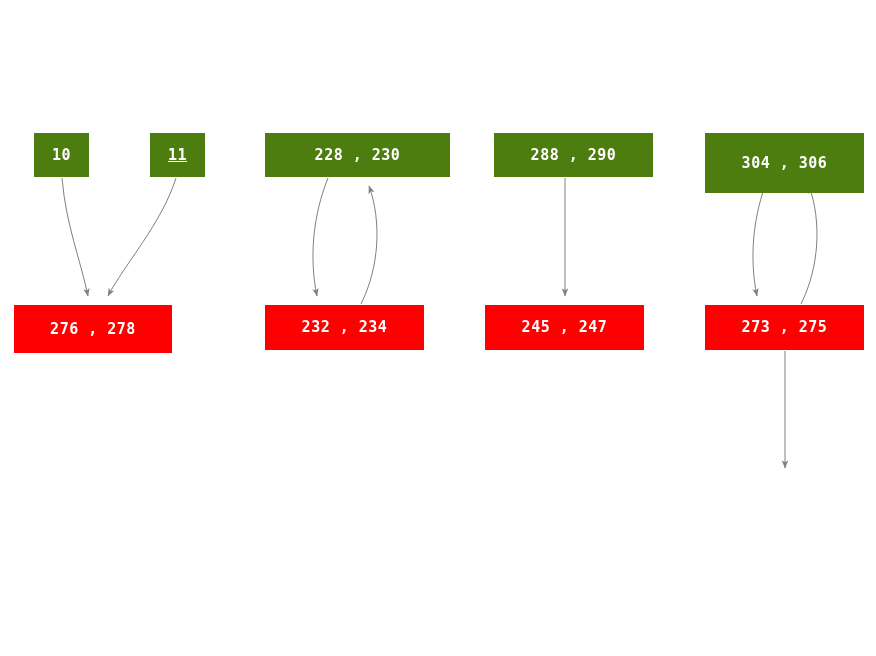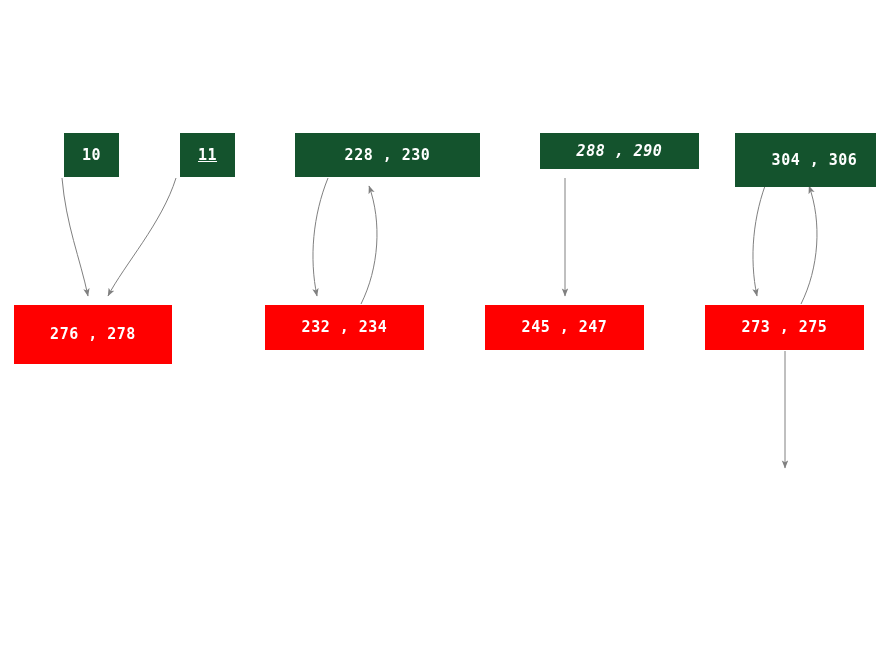--- a/index.html
+++ b/index.html
@@ -34,21 +34,21 @@
     justify-content: center;
     box-sizing: border-box;
     color: #ffffff;
     font-family: "DejaVu Sans Mono", "Liberation Mono", monospace;
     font-size: 15px;
     font-weight: bold;
     letter-spacing: 0.5px;
     white-space: nowrap;
     user-select: none;
   }
-  .node-blue { background: #14532d; margin-left: 30px; }
+  .node-blue { background: #4d7c0f; }
   .node-red  { background: #ff0000; }
   .node-label { line-height: 1; }
 </style>
 </head>
 <body>
 
 <div id="graph-canvas">
 
   <svg id="edge-layer" width="876" height="656" viewBox="0 0 876 656">
     <defs>
@@ -75,41 +75,41 @@
   </svg>
 
   <div class="node node-blue" style="left:34px; top:133px; width:55px; height:44px;">
     <span class="node-label">10</span>
   </div>
 
   <div class="node node-blue" style="left:150px; top:133px; width:55px; height:44px;text-decoration:underline;">
     <span class="node-label">11</span>
   </div>
 
-  <div class="node node-red" style="left:14px; top:305px; width:158px; height:59px;align-items:center;">
+  <div class="node node-red" style="left:14px; top:305px; width:158px; height:48px;align-items:center;">
     <span class="node-label">276 , 278</span>
   </div>
 
   <div class="node node-blue" style="left:265px; top:133px; width:185px; height:44px;">
     <span class="node-label">228 , 230</span>
   </div>
 
   <div class="node node-red" style="left:265px; top:305px; width:159px; height:45px;">
     <span class="node-label">232 , 234</span>
   </div>
 
-  <div class="node node-blue" style="left:510px; top:133px; width:159px; height:36px;font-style:italic;">
+  <div class="node node-blue" style="left:494px; top:133px; width:159px; height:44px;">
     <span class="node-label">288 , 290</span>
   </div>
 
   <div class="node node-red" style="left:485px; top:305px; width:159px; height:45px;text-align:right;">
     <span class="node-label">245 , 247</span>
   </div>
 
-  <div class="node node-blue" style="left:705px; top:133px; width:159px; height:54px;">
+  <div class="node node-blue" style="left:705px; top:133px; width:159px; height:60px;">
     <span class="node-label">304 , 306</span>
   </div>
 
   <div class="node node-red" style="left:705px; top:305px; width:159px; height:45px;align-items:center;">
     <span class="node-label">273 , 275</span>
   </div>
 
 
 </div>
 

